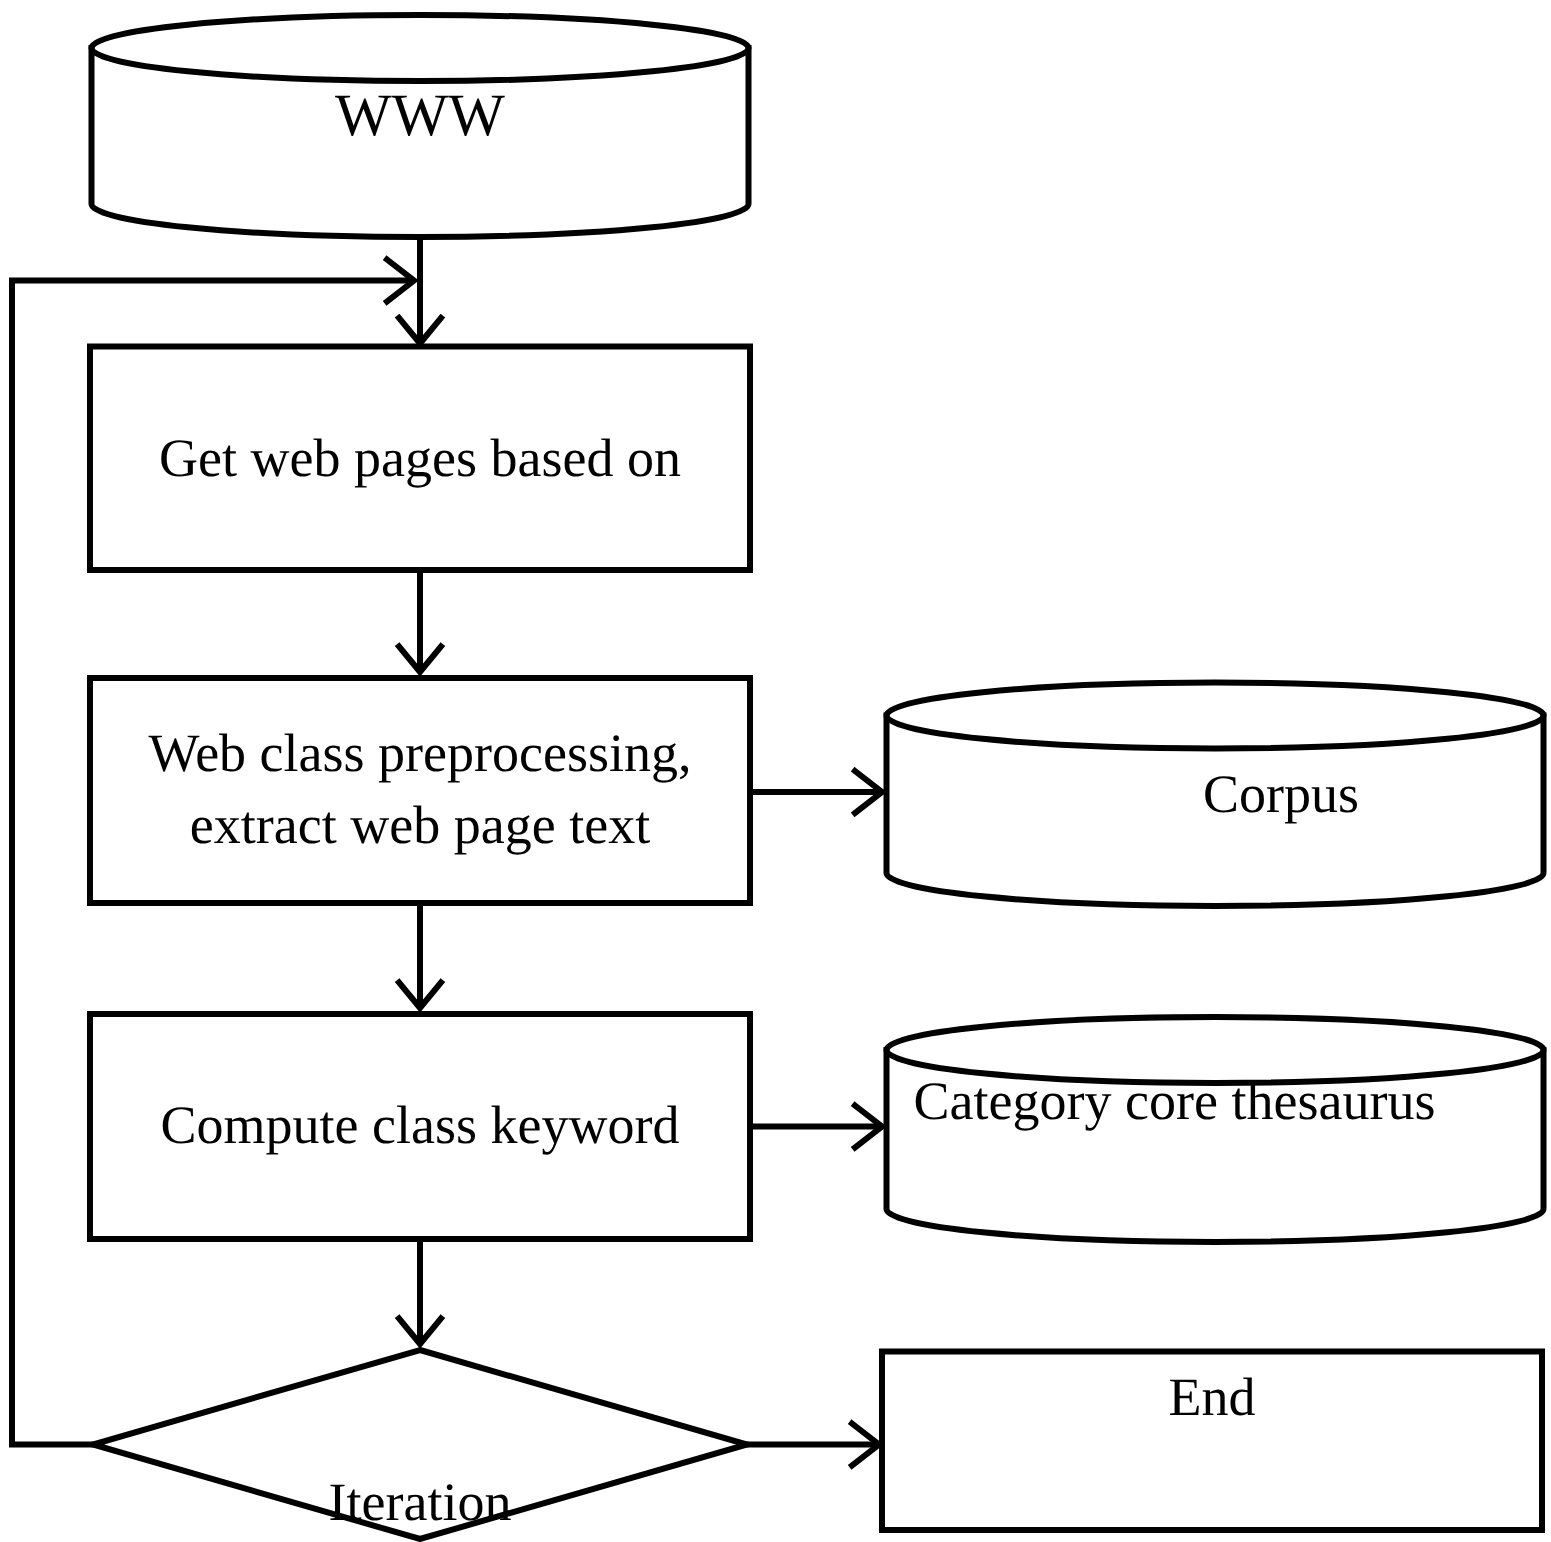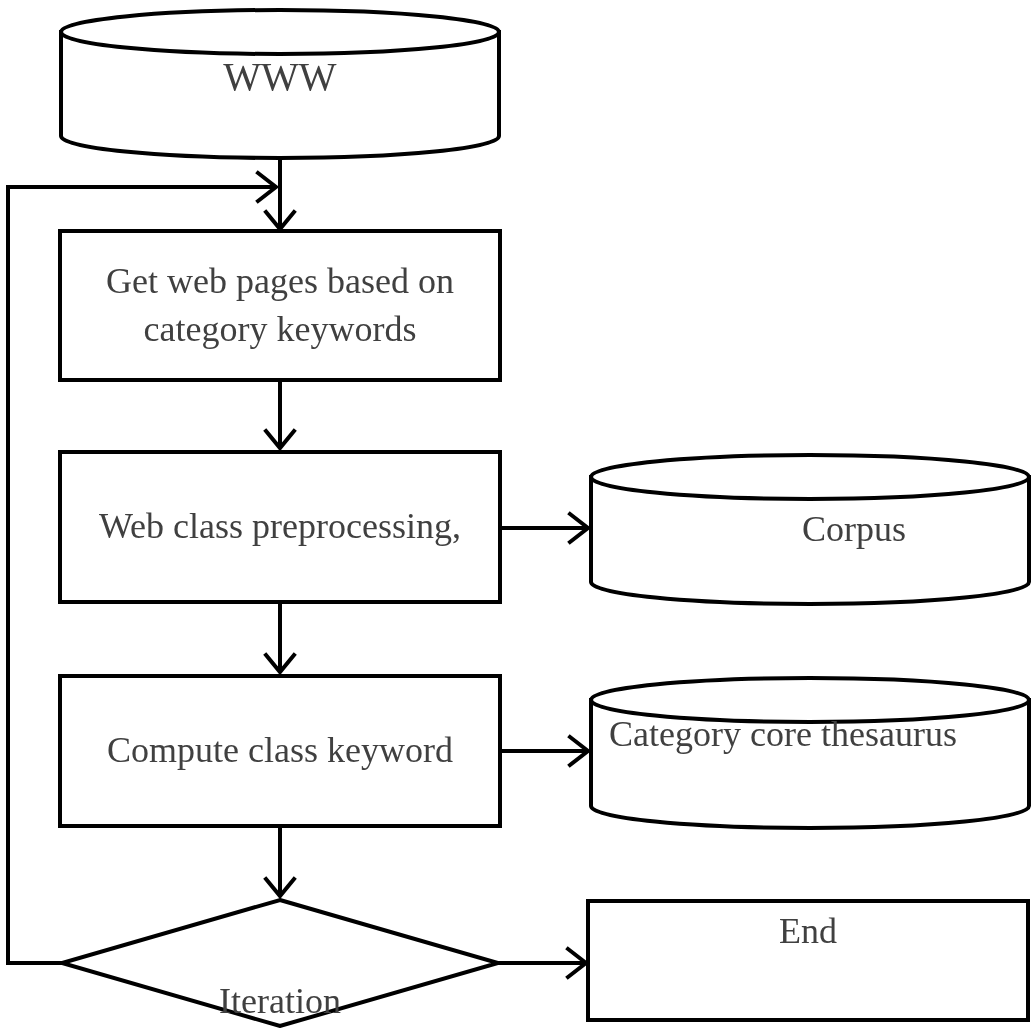--- a/index.html
+++ b/index.html
@@ -13,21 +13,21 @@
   #canvas { position: absolute; left: 0; top: 0; }
   .label {
     position: absolute;
     display: flex;
     flex-direction: column;
     align-items: center;
     justify-content: center;
     text-align: center;
     font-size: 36px;
     line-height: 1.33;
-    color: #404040;
+    color: #000000;
     pointer-events: none;
   }
   .label span { display: block; white-space: nowrap; }
   svg * { vector-effect: none; }
 </style>
 </head>
 <body>
 
 <svg id="canvas" width="1034" height="1028" viewBox="0 0 1034 1028">
   <g stroke="#000000" stroke-width="4" fill="none" stroke-linecap="square">
@@ -97,25 +97,25 @@
     <rect x="588" y="901" width="440" height="119"></rect>
   </g>
 </svg>
 
 <div class="label" style="left:60px; top:12px; width:440px; height:130px; font-size:40px;">
   <span>WWW</span>
 </div>
 
 <div class="label" style="left:60px; top:231px; width:440px; height:149px;align-items:center;">
   <span>Get web pages based on</span>
-  <span>category keywords</span>
 </div>
 
 <div class="label" style="left:60px; top:452px; width:440px; height:150px;">
   <span>Web class preprocessing,</span>
+  <span>extract web page text</span>
 </div>
 
 <div class="label" style="left:590px; top:455px; width:528px; height:150px;">
   <span>Corpus</span>
 </div>
 
 <div class="label" style="left:60px; top:676px; width:440px; height:150px;">
   <span>Compute class keyword</span>
 </div>
 

